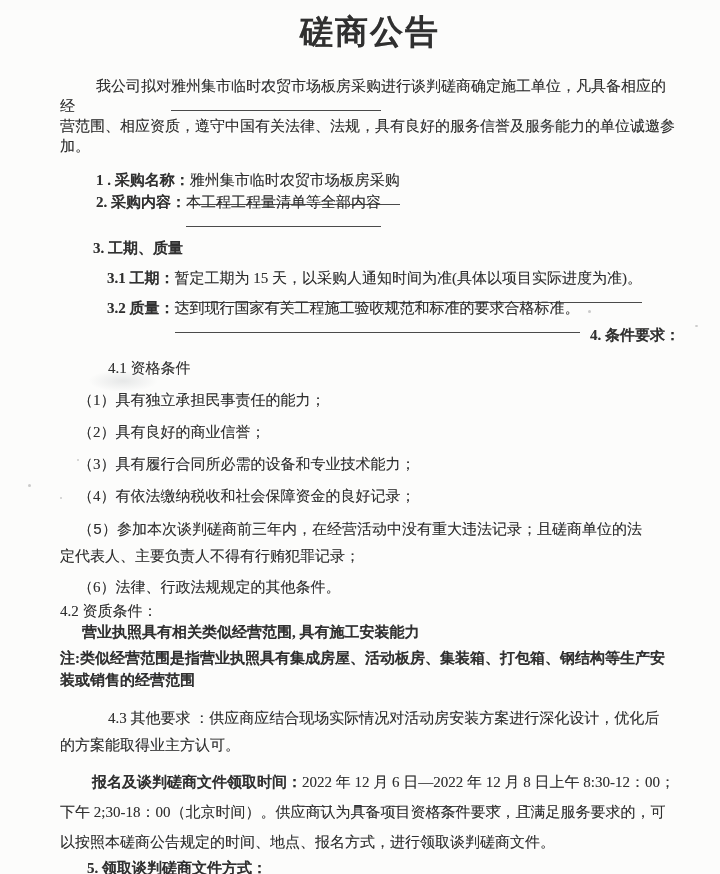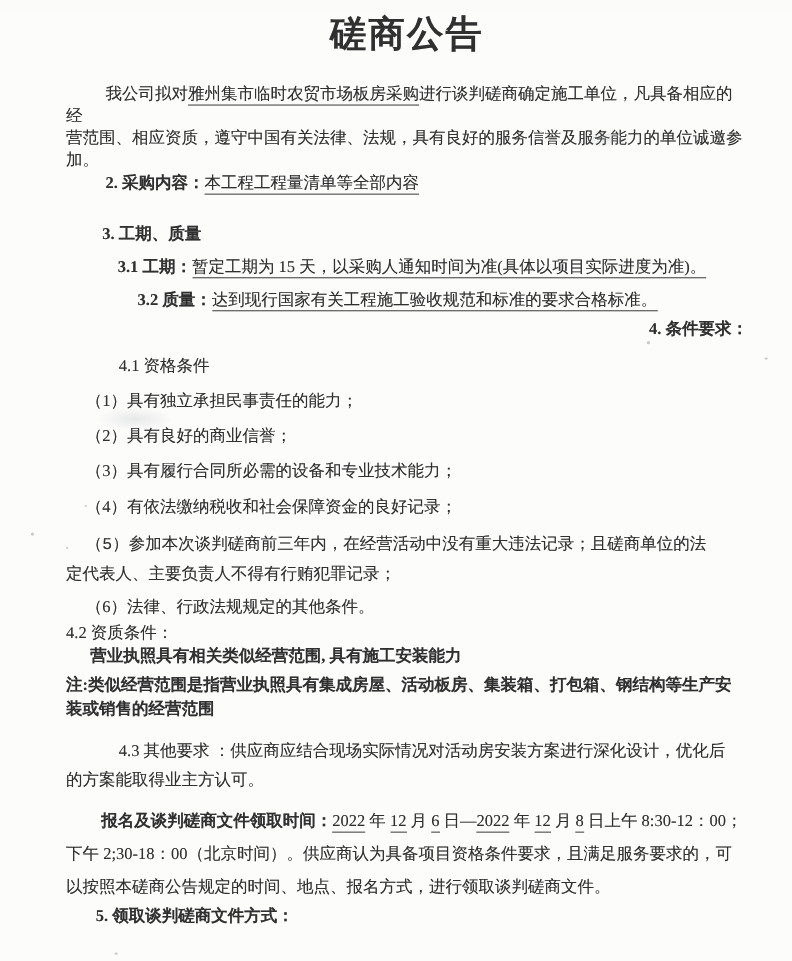--- a/index.html
+++ b/index.html
@@ -7,32 +7,32 @@
     width:720px;height:874px;overflow:hidden;
     background:#fbfbfa;
     font-family:"Liberation Serif","DejaVu Serif",serif;
     color:#303030;
     text-shadow:0 0 .5px rgba(70,70,70,.45);
   }
   .page{position:relative;width:720px;height:874px;background:#fcfcfb;}
   .doc{padding:0 40px 0 60px;}
   p{margin:0;padding:0;}
   .b{font-weight:700;}
-  .u{border-bottom:1px solid #4a4a4a;padding-bottom:1px;}
+  .u{border-bottom:1px solid #4a4a4a;padding-bottom:16px;}
 
   .title{margin-top:10px;text-align:center;font-size:33px;line-height:44px;
          font-weight:700;letter-spacing:2px;}
   .intro{margin-top:18px;line-height:20px;font-size:15px;text-indent:36px;}
   .line-block{font-size:15px;}
   .item12{margin-left:36px;line-height:22px;}
   #item1{margin-top:13px;}
   #item2{margin-top:0;}
   #sec3-heading{margin-top:24px;margin-left:33px;line-height:22px;}
   #s31{margin-top:8px;margin-left:47px;line-height:22px;}
-  #s32{margin-top:8px;margin-left:65px;line-height:22px;}
+  #s32{margin-top:8px;margin-left:47px;line-height:22px;}
   #sec4-heading{margin-top:5px;margin-left:33px;line-height:22px;text-align:right;}
   #s41-heading{margin-top:11px;margin-left:48px;line-height:22px;}
   .qitem{margin-top:10px;margin-left:18px;line-height:22px;}
   #q5{margin-left:0;text-indent:18px;line-height:27px;font-family:Liberation Mono, monospace;}
   #q6{margin-top:5px;}
   #s42-heading{margin-top:3px;line-height:21px;}
   #s42-capability{margin-top:0;margin-left:22px;line-height:21px;}
   #s42-note{margin-top:4px;margin-left:0;line-height:22px;}
   #s43{margin-top:14px;line-height:27px;text-indent:48px;}
   #signup{margin-top:8px;line-height:30px;text-indent:32px;}
@@ -45,20 +45,21 @@
 </head>
 <body>
 
 <div class="page">
   <div class="doc">
 
     <h1 class="title">磋商公告</h1>
 
     <p class="intro"><span>我公司拟对</span><span class="u">雅州集市临时农贸市场板房采购</span><span>进行谈判磋商确定施工单位，凡具备相应的经</span><br><span>营范围、相应资质，遵守中国有关法律、法规，具有良好的服务信誉及服务能力的单位诚邀参</span><br><span>加。</span></p>
 
+    <p class="line-block item12" id="item1"><span class="b">1 . 采购名称：</span><span class="u">雅州集市临时农贸市场板房采购</span></p>
 
     <p class="line-block item12" id="item2"><span class="b">2. 采购内容：</span><span class="u">本工程工程量清单等全部内容</span></p>
 
     <p class="line-block b" id="sec3-heading">3. 工期、质量</p>
 
     <p class="line-block" id="s31"><span class="b">3.1 工期：</span><span class="u">暂定工期为 15 天，以采购人通知时间为准(具体以项目实际进度为准)。</span></p>
 
     <p class="line-block" id="s32"><span class="b">3.2 质量：</span><span class="u">达到现行国家有关工程施工验收规范和标准的要求合格标准。</span></p>
 
     <p class="line-block b" id="sec4-heading">4. 条件要求：</p>

